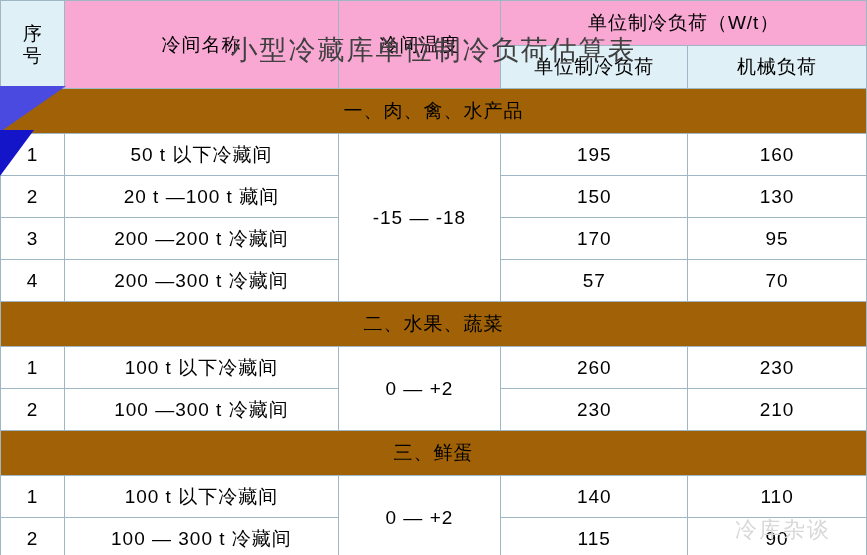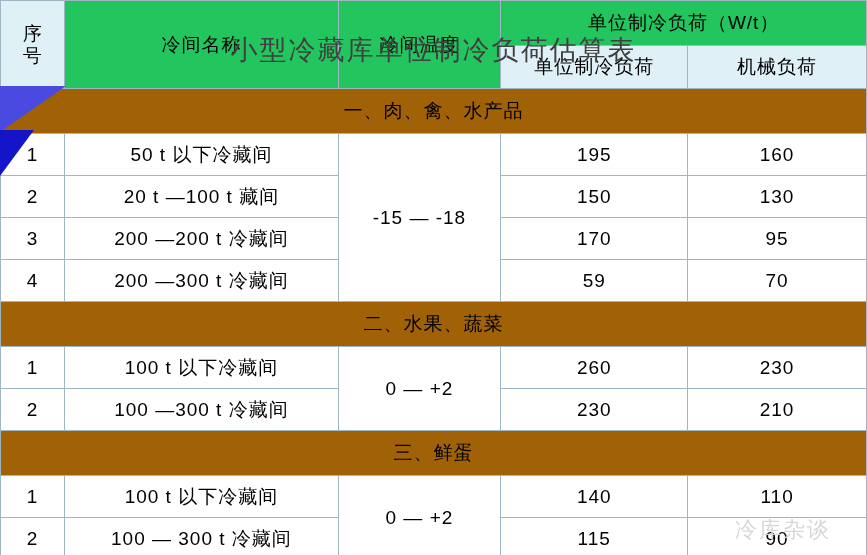--- a/index.html
+++ b/index.html
@@ -36,21 +36,21 @@
     vertical-align: middle;
     font-weight: normal;
     color: #000000;
     font-size: 19px;
     font-family: "Liberation Sans", sans-serif;
     letter-spacing: 1px;
   }
 
   
   .hdr-cell {
-    background: #22c55e;
+    background: #f9a8d4;
     font-size: 20px;
     height: 40px;
   }
   .hdr-top {
     height: 44px;
   }
   .hdr-sub {
     background: #dff0f7;
     height: 42px;
     font-size: 20px;
@@ -193,21 +193,21 @@
       </tr>
       <tr class="data-row">
         <td>3</td>
         <td class="name-cell">200 —200 t 冷藏间</td>
         <td class="num-cell">170</td>
         <td class="num-cell">95</td>
       </tr>
       <tr class="data-row">
         <td>4</td>
         <td class="name-cell">200 —300 t 冷藏间</td>
-        <td class="num-cell">59</td>
+        <td class="num-cell">57</td>
         <td class="num-cell">70</td>
       </tr>
 
       <tr class="section-row">
         <td colspan="5">二、水果、蔬菜</td>
       </tr>
       <tr class="data-row">
         <td>1</td>
         <td class="name-cell">100 t 以下冷藏间</td>
         <td class="temp-cell" rowspan="2">0 — +2</td>

